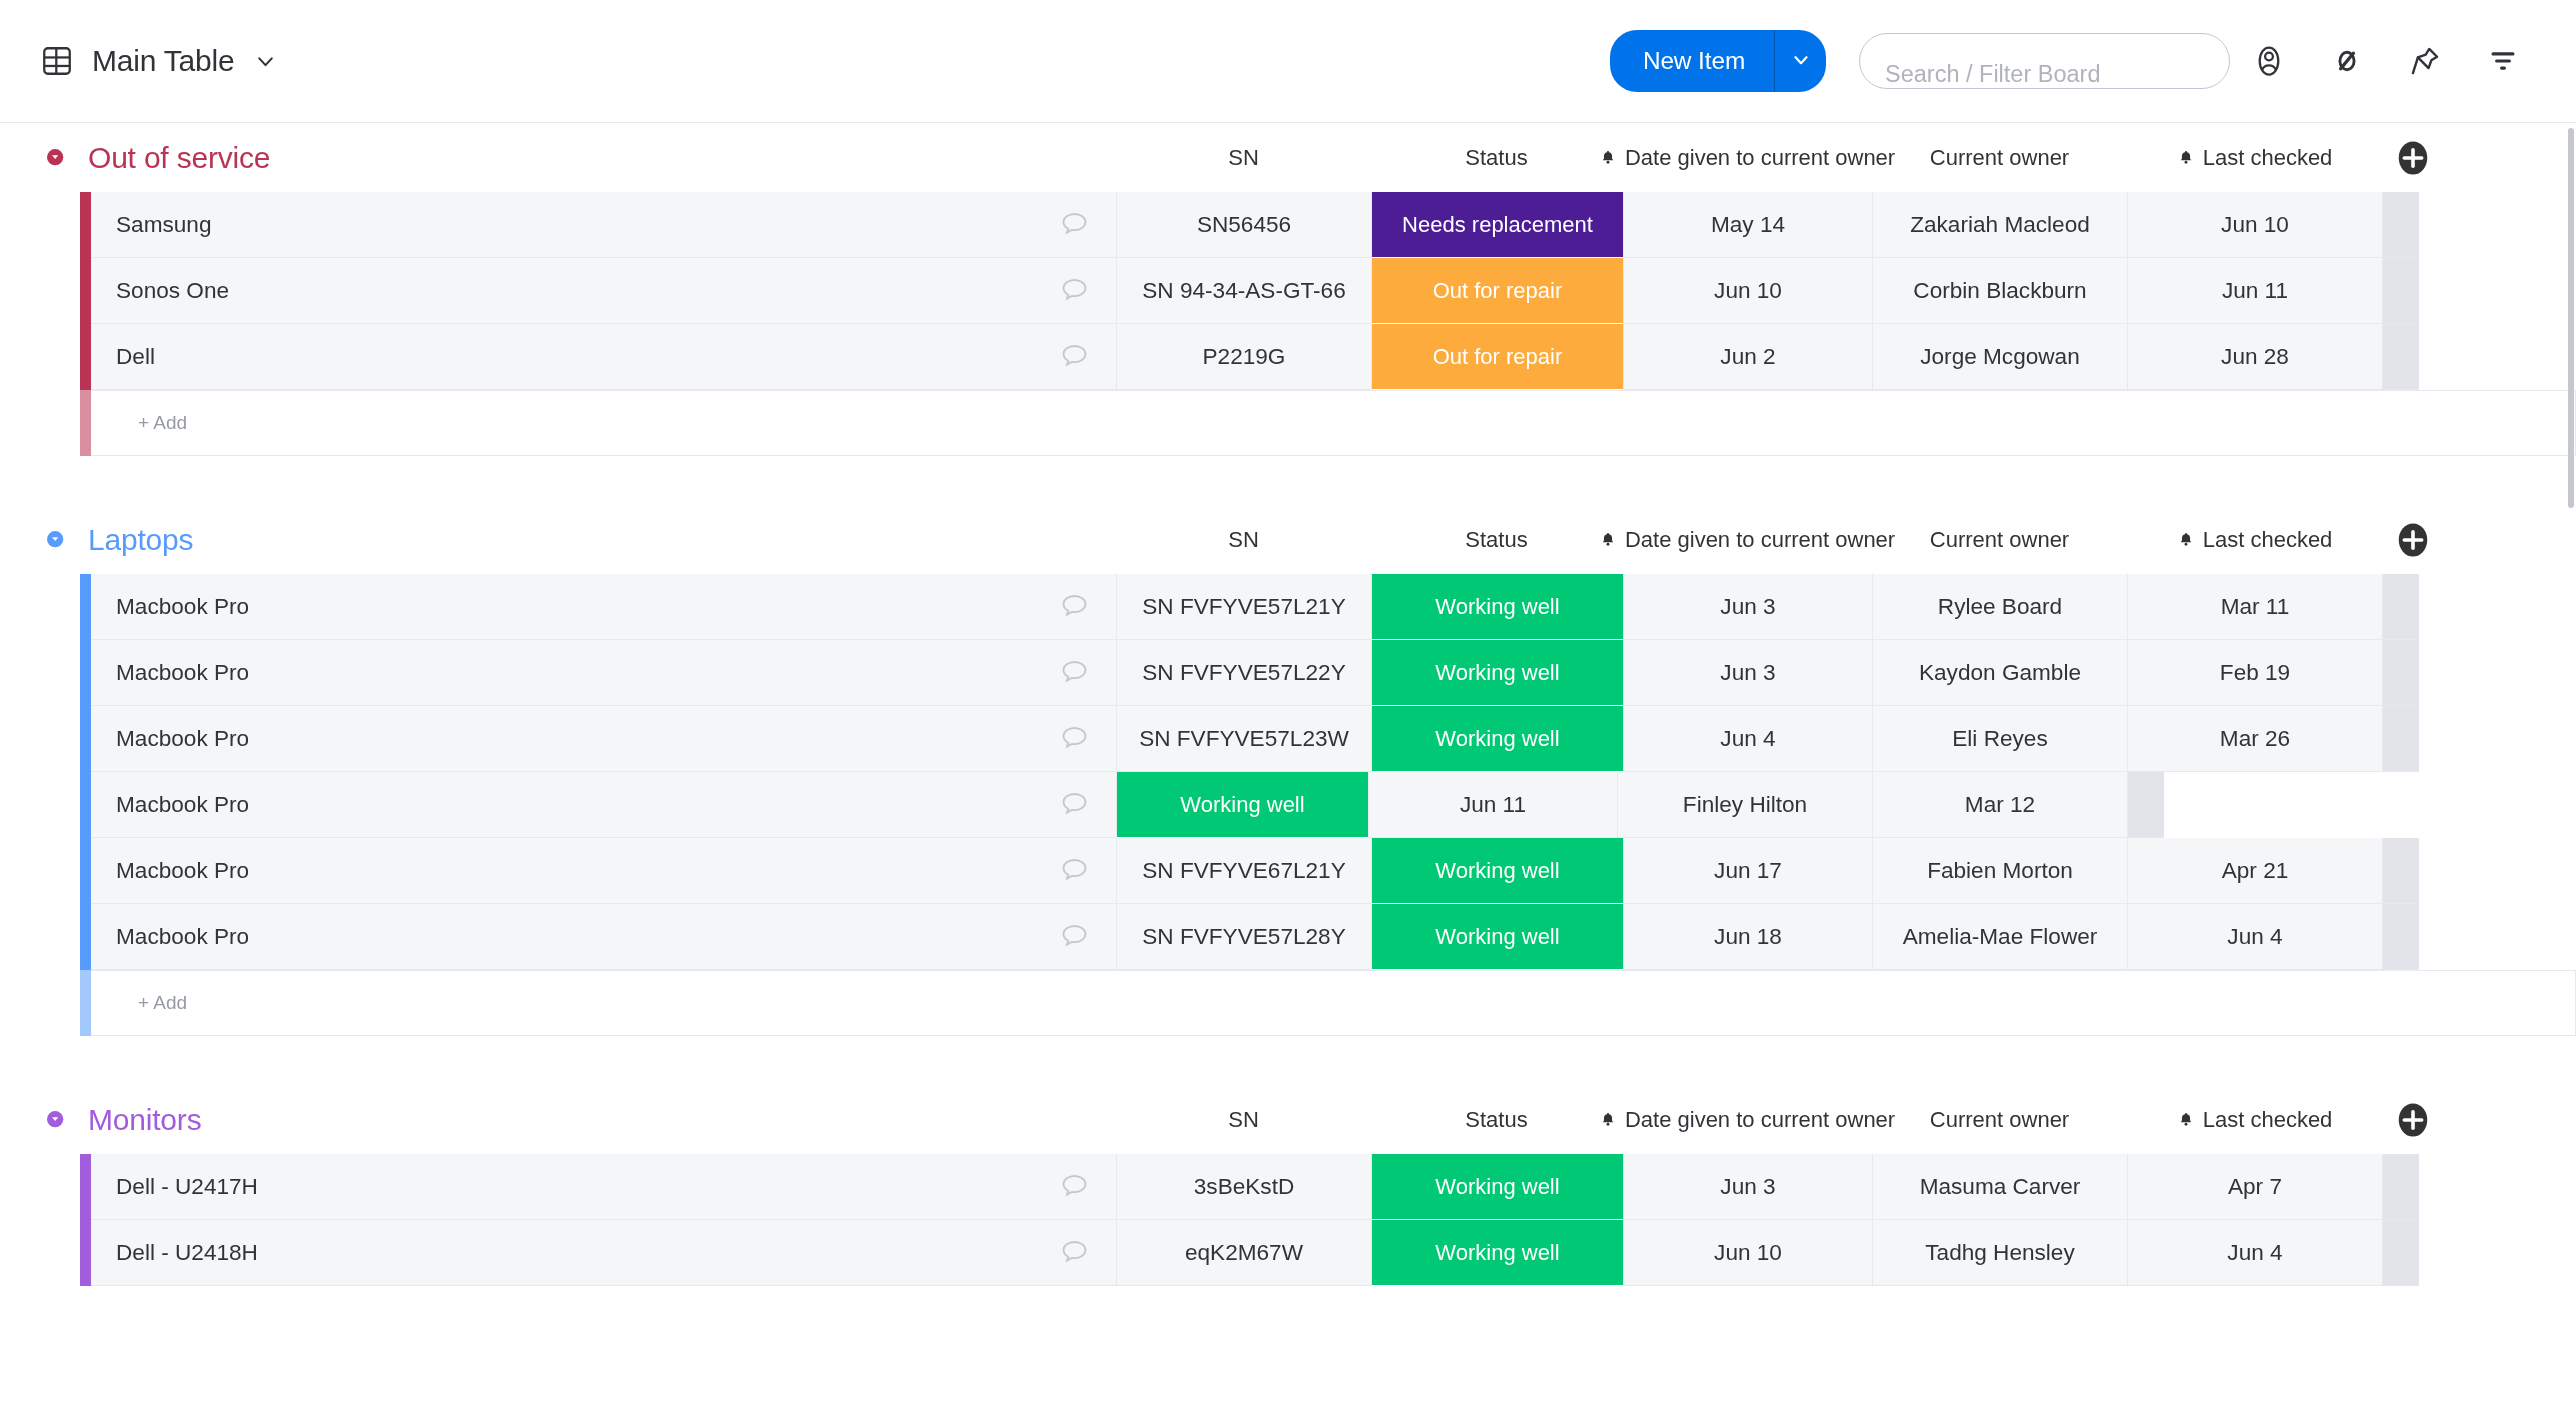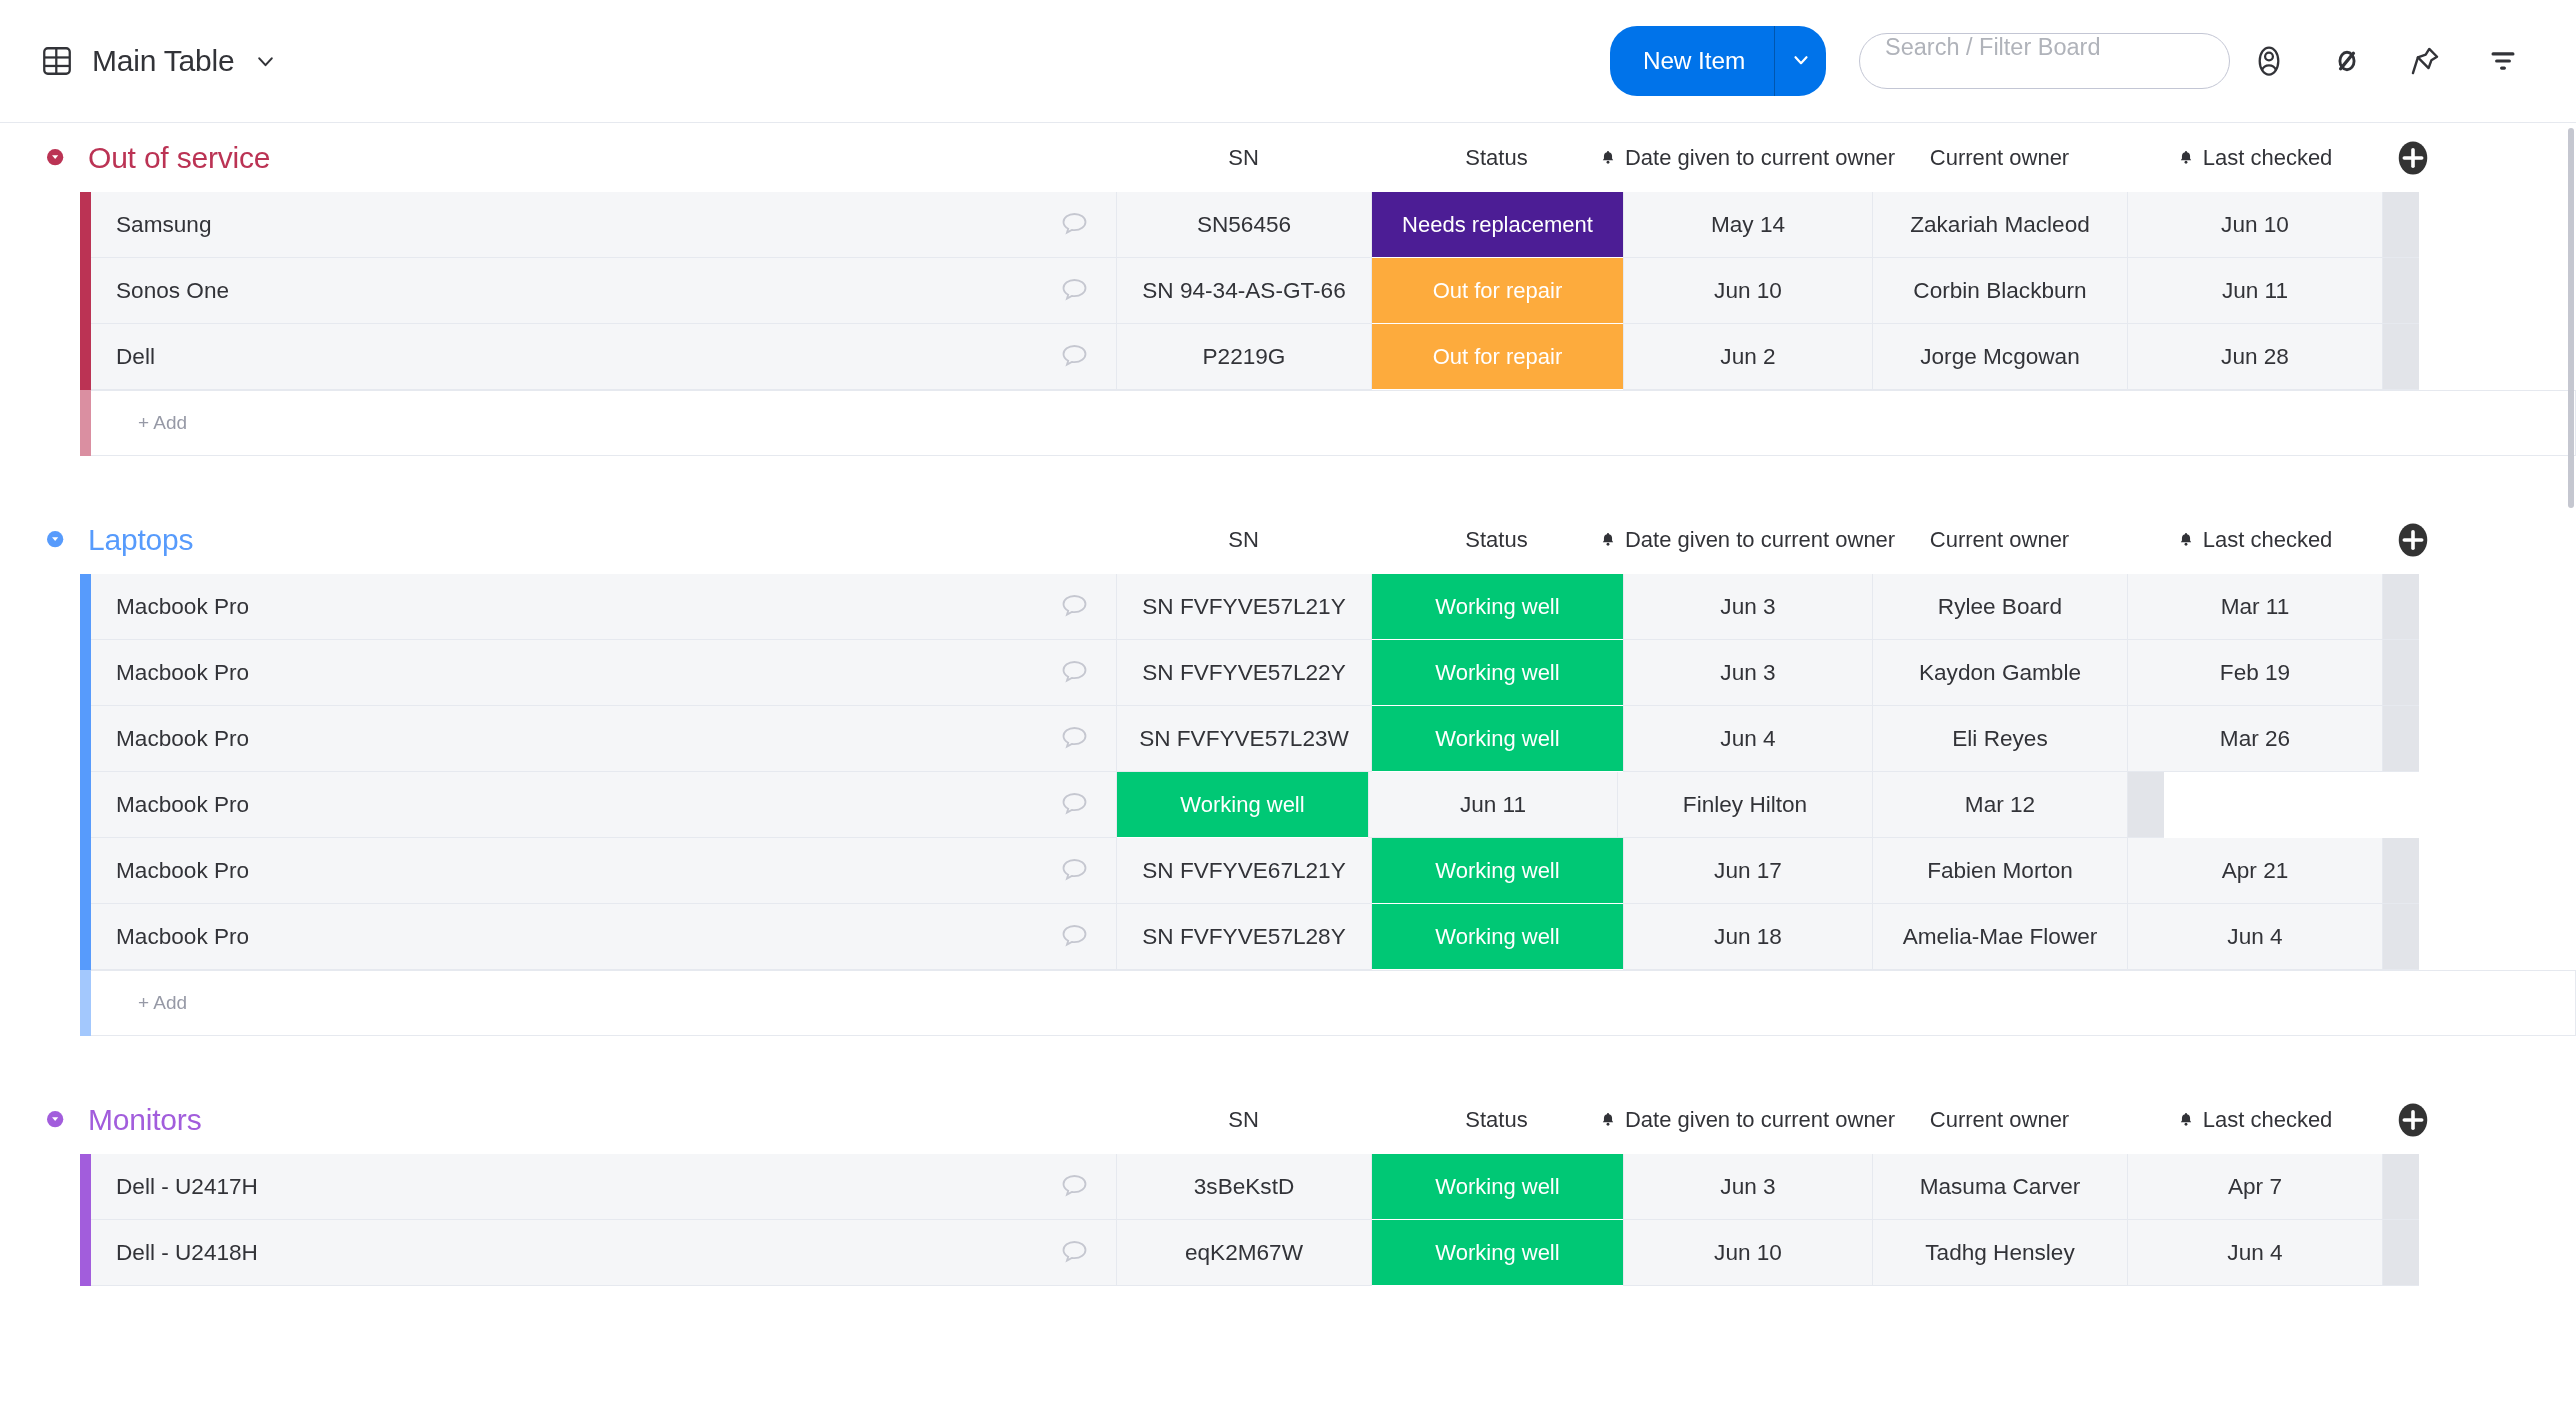--- a/index.html
+++ b/index.html
@@ -28,21 +28,21 @@
     font-size: 30px; color: #323338; font-weight: 400; letter-spacing: -0.2px;
   }
   .chev-title { width: 25px; height: 25px; display:block; }
 
   .topbar-right {
     margin-left: auto;
     display: flex; align-items: center; gap: 0;
   }
   .new-item-btn {
     display: flex; align-items: stretch;
-    height: 70px;
+    height: 62px;
     border-radius: 27px;
     overflow: hidden;
     background: #0073ea;
     cursor: pointer;
   }
   .new-item-main {
     display: flex; align-items: center; justify-content: center;
     padding: 0 29px 0 33px;
     color: #fff; font-size: 24.4px; font-weight: 400;
     letter-spacing: -0.1px;
@@ -52,21 +52,21 @@
     display: flex; align-items: center; justify-content: center;
     width: 51px;
   }
   .new-item-arrow svg { width: 22px; height: 22px; }
 
   .search-box {
     margin-left: 33px;
     width: 371px; height: 56px;
     border: 0.9px solid #c3c6d4;
     border-radius: 28px;
-    display: flex; align-items: flex-start;
+    display: flex; align-items: flex-end;
     padding: 0 25px;
     background: #fff;
   }
   .search-box input {
     border: none; outline: none; background: transparent;
     font-size: 23.5px; color: #323338; width: 100%;
     font-family: "Liberation Sans", sans-serif;
   }
   .search-box input::placeholder { color: #b0b3ba; }
 

